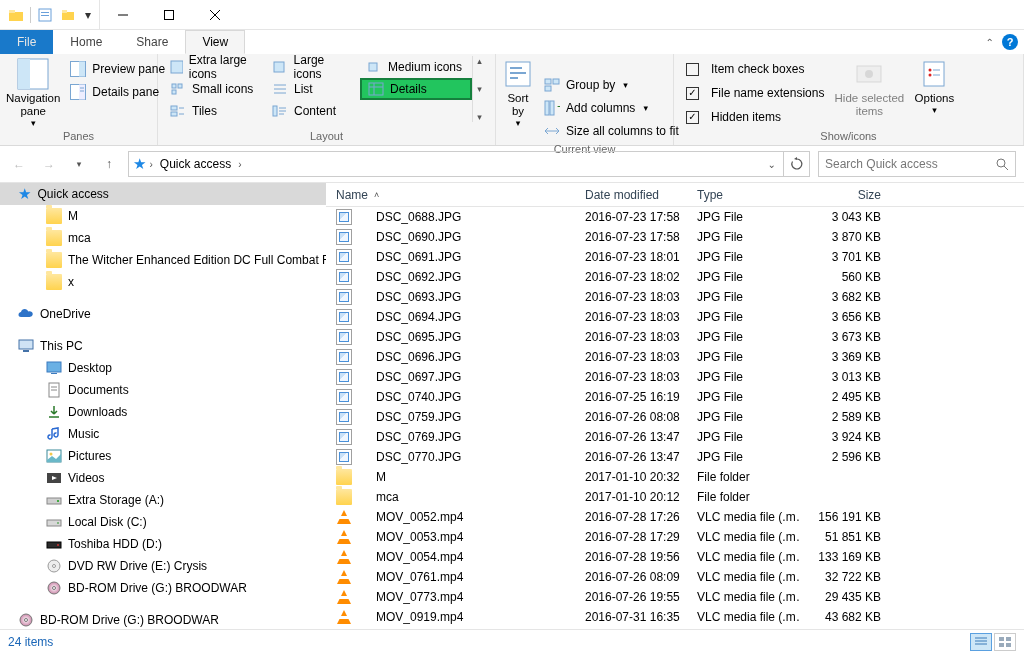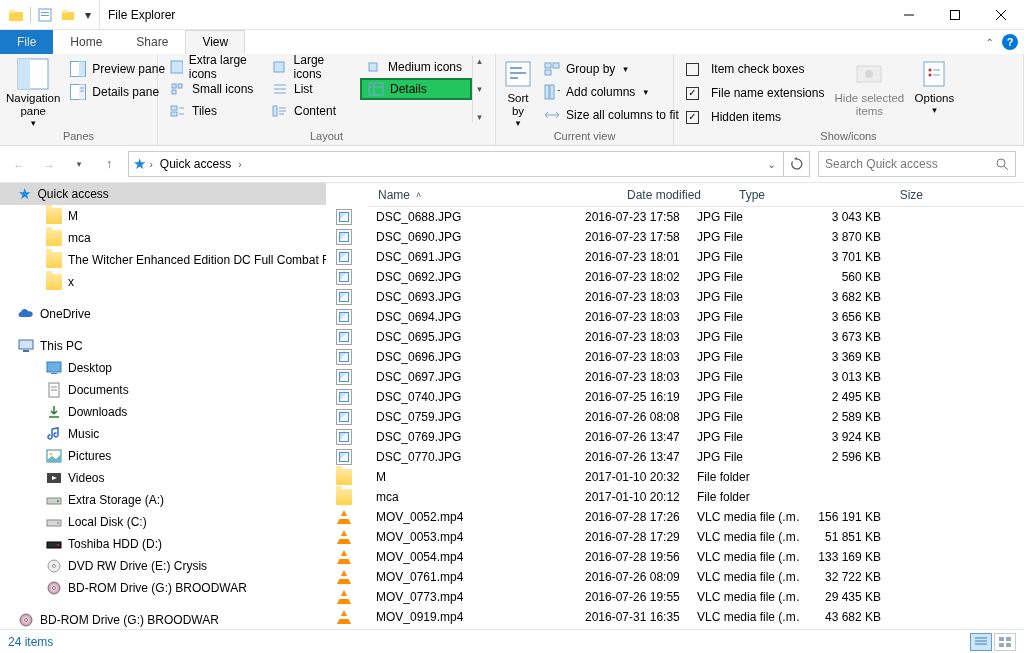--- a/index.html
+++ b/index.html
@@ -59,21 +59,21 @@
 
 .main { flex: 1; display: flex; border-top: 1px solid #e5e5e5; overflow: hidden; }
 .tree { width: 326px; flex: 0 0 326px; overflow-y: auto; position: relative; }
 .tree-scroll { overflow-y: scroll; height: 100%; }
 .tree-item { display: flex; align-items: center; height: 22px; padding-left: 18px; gap: 6px; white-space: nowrap; }
 .tree-item.indent { padding-left: 46px; }
 .tree-item.selected { background: #d9d9d9; }
 .ti-ico { width: 16px; height: 16px; flex: 0 0 16px; }
 
 .files { flex: 1; display: flex; flex-direction: column; overflow: hidden; }
-.columns { display: flex; height: 24px; border-bottom: 1px solid #e5e5e5; color: #345; align-items: center; margin-left: 42px; }
+.columns { display: flex; height: 24px; border-bottom: 1px solid #e5e5e5; color: #345; align-items: center; }
 .col { padding-left: 10px; display: flex; align-items: center; gap: 6px; height: 100%; }
 .c-name { width: 249px; }
 .c-date { width: 112px; }
 .c-type { width: 114px; }
 .c-size { width: 90px; text-align: right; justify-content: flex-end; padding-right: 10px; }
 .sort-arrow { font-size: 9px; color: #555; }
 .file-list { flex: 1; overflow-y: scroll; }
 .row { display: flex; align-items: center; height: 20px; }
 .row .c-name { display: flex; align-items: center; gap: 24px; }
 .fico { width: 16px; height: 16px; flex: 0 0 16px; }
@@ -123,21 +123,20 @@
         </svg>
     </div>
     <div class="qat-icon">
       <svg width="16" height="16">
           <rect x="1" y="5" width="12" height="8" fill="#ffd34e"></rect>
           <rect x="1" y="3" width="5" height="3" fill="#ffe79e"></rect>
         </svg>
     </div>
     <div class="qat-drop">▾</div>
   </div>
-  <div class="title-text">File Explorer</div>
   <div class="win-ctrls">
     <div class="win-btn">
         <svg width="10" height="10">
           <line x1="0" y1="5" x2="10" y2="5" stroke="#000"></line>
         </svg>
       </div>
     <div class="win-btn">
         <svg width="10" height="10">
           <rect x="0.5" y="0.5" width="9" height="9" fill="none" stroke="#000"></rect>
         </svg>
@@ -284,21 +283,21 @@
               <rect x="4" y="4" width="24" height="24" fill="#fff" stroke="#7aa6d2"></rect>
               <line x1="8" y1="10" x2="20" y2="10" stroke="#7aa6d2" stroke-width="2"></line>
               <line x1="8" y1="15" x2="24" y2="15" stroke="#7aa6d2" stroke-width="2"></line>
               <line x1="8" y1="20" x2="16" y2="20" stroke="#7aa6d2" stroke-width="2"></line>
             </svg>
           </div>
         <div class="lbl" style="white-space:pre-line">Sort
 by</div>
         <div style="font-size:9px">▾</div>
       </div>
-      <div class="cv-col" style="margin-top:2px">
+      <div class="cv-col" style="margin-top:18px">
         <div class="small-row">
             <div class="ico">
               <svg width="16" height="16">
                 <rect x="1" y="2" width="6" height="5" fill="#cde6f7" stroke="#7aa6d2"></rect>
                 <rect x="9" y="2" width="6" height="5" fill="#cde6f7" stroke="#7aa6d2"></rect>
                 <rect x="1" y="9" width="6" height="5" fill="#cde6f7" stroke="#7aa6d2"></rect>
               </svg>
             </div>
             <span>Group by</span>
             <span style="font-size:9px;margin-left:2px">▾</span>

